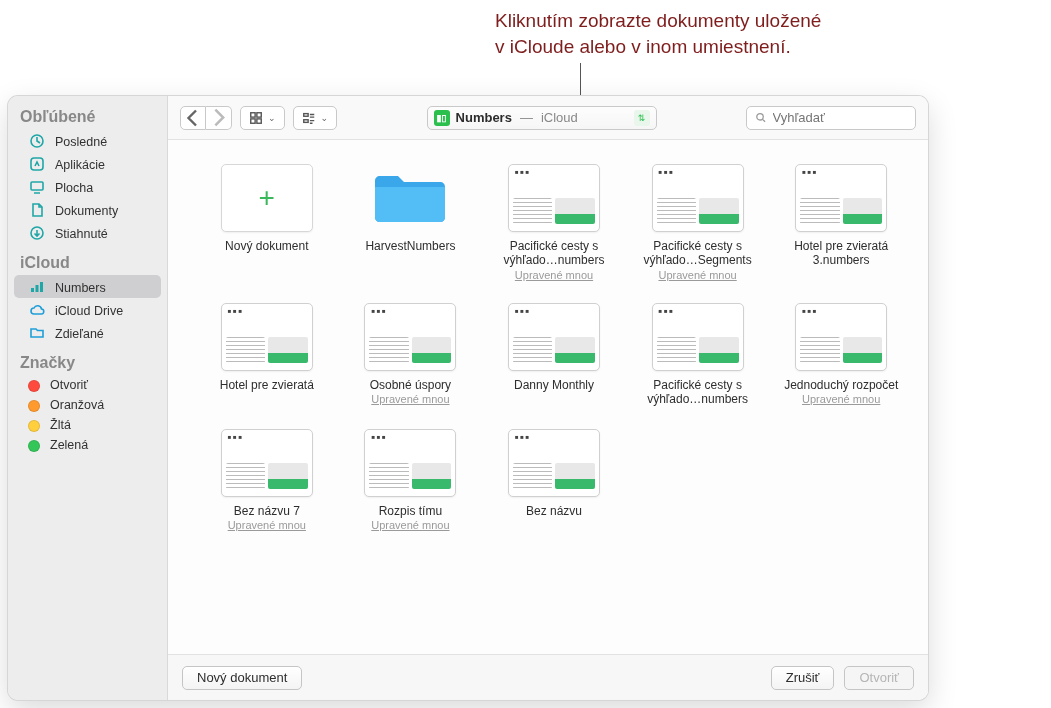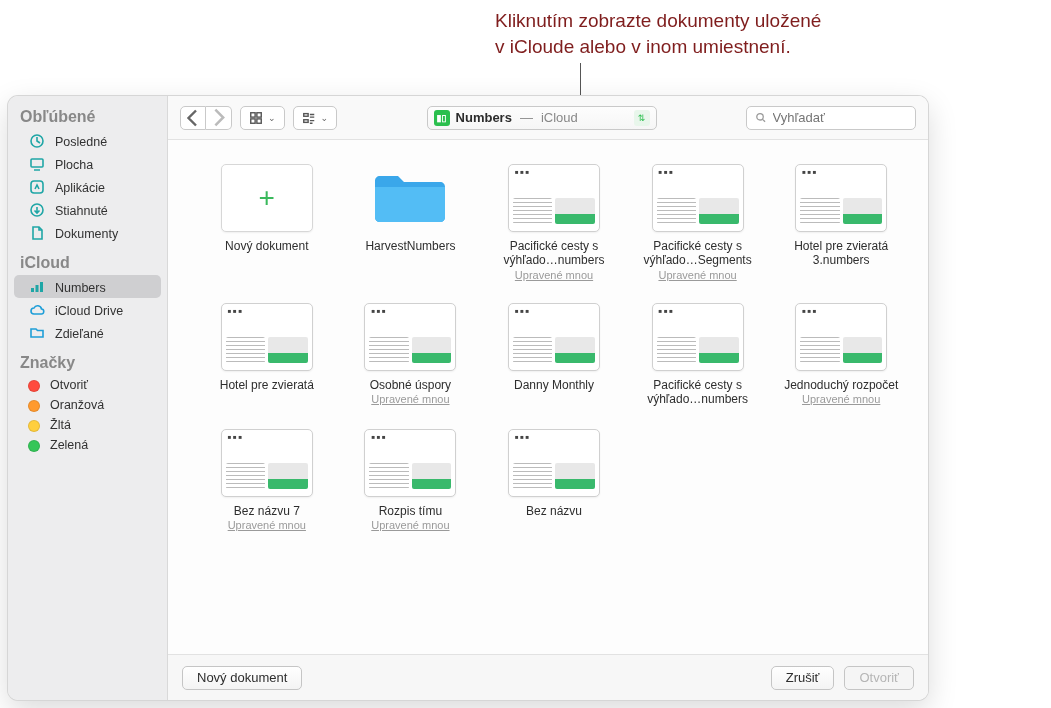--- a/index.html
+++ b/index.html
@@ -291,52 +291,52 @@
             <svg viewBox="0 0 16 16">
               <circle cx="8" cy="8" r="6"></circle>
               <path d="M8 4v4l3 2"></path>
             </svg>
           </span>
           <span class="sb-label">Posledné</span>
         </div>
         <div class="sb-item">
           <span class="sb-icon">
             <svg viewBox="0 0 16 16">
+              <rect x="2" y="2" width="12" height="12" rx="3"></rect>
+              <path d="M6 10l2-4 2 4"></path>
+            </svg>
+          </span>
+          <span class="sb-label">Aplikácie</span>
+        </div>
+        <div class="sb-item">
+          <span class="sb-icon">
+            <svg viewBox="0 0 16 16">
               <rect x="2" y="3" width="12" height="8" rx="1"></rect>
               <path d="M5 14h6"></path>
             </svg>
           </span>
           <span class="sb-label">Plocha</span>
         </div>
         <div class="sb-item">
           <span class="sb-icon">
             <svg viewBox="0 0 16 16">
-              <rect x="2" y="2" width="12" height="12" rx="3"></rect>
-              <path d="M6 10l2-4 2 4"></path>
-            </svg>
-          </span>
-          <span class="sb-label">Aplikácie</span>
+              <path d="M4 2h6l3 3v9H4z"></path>
+              <path d="M10 2v3h3"></path>
+            </svg>
+          </span>
+          <span class="sb-label">Dokumenty</span>
         </div>
         <div class="sb-item">
           <span class="sb-icon">
             <svg viewBox="0 0 16 16">
               <circle cx="8" cy="8" r="6"></circle>
               <path d="M8 5v5M5.5 8.5L8 11l2.5-2.5"></path>
             </svg>
           </span>
           <span class="sb-label">Stiahnuté</span>
-        </div>
-        <div class="sb-item">
-          <span class="sb-icon">
-            <svg viewBox="0 0 16 16">
-              <path d="M4 2h6l3 3v9H4z"></path>
-              <path d="M10 2v3h3"></path>
-            </svg>
-          </span>
-          <span class="sb-label">Dokumenty</span>
         </div>
       </div>
       <div class="sb-section">
         <div class="sb-header">iCloud</div>
         <div class="sb-item selected">
           <span class="sb-icon fill">
             <svg viewBox="0 0 16 16">
               <rect x="2" y="9" width="3" height="4"></rect>
               <rect x="6.5" y="6" width="3" height="7"></rect>
               <rect x="11" y="3" width="3" height="10"></rect>

